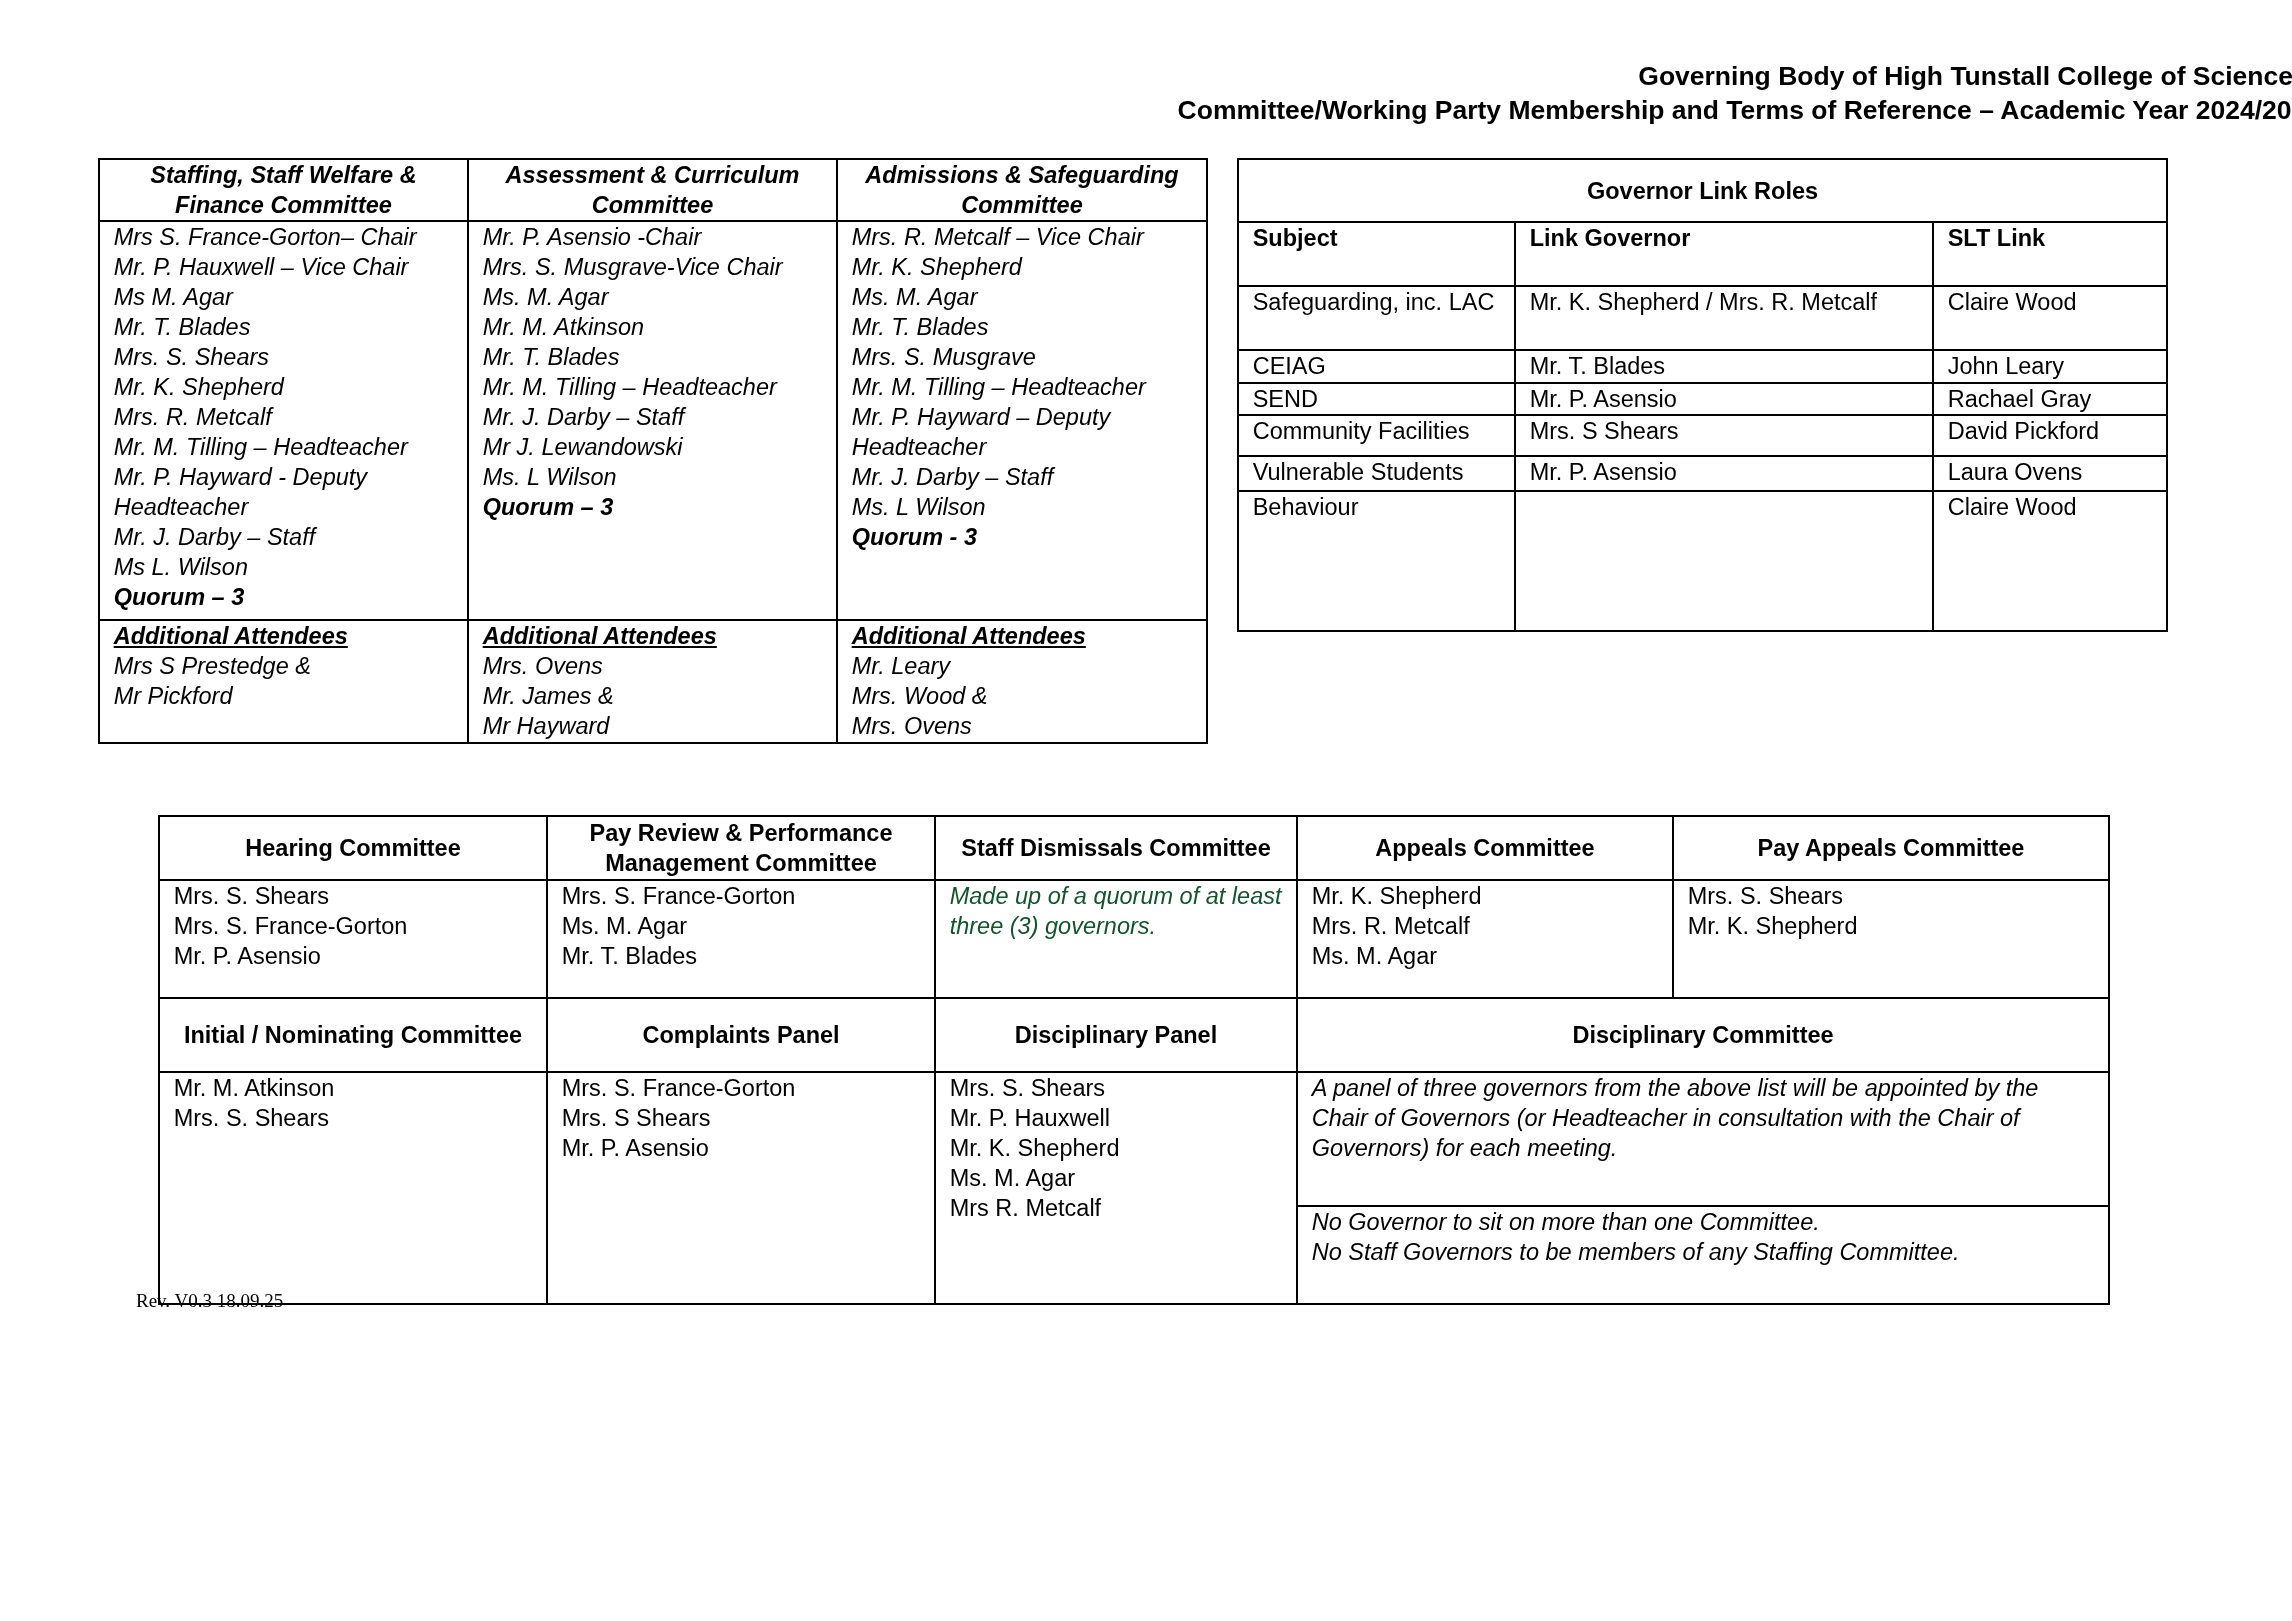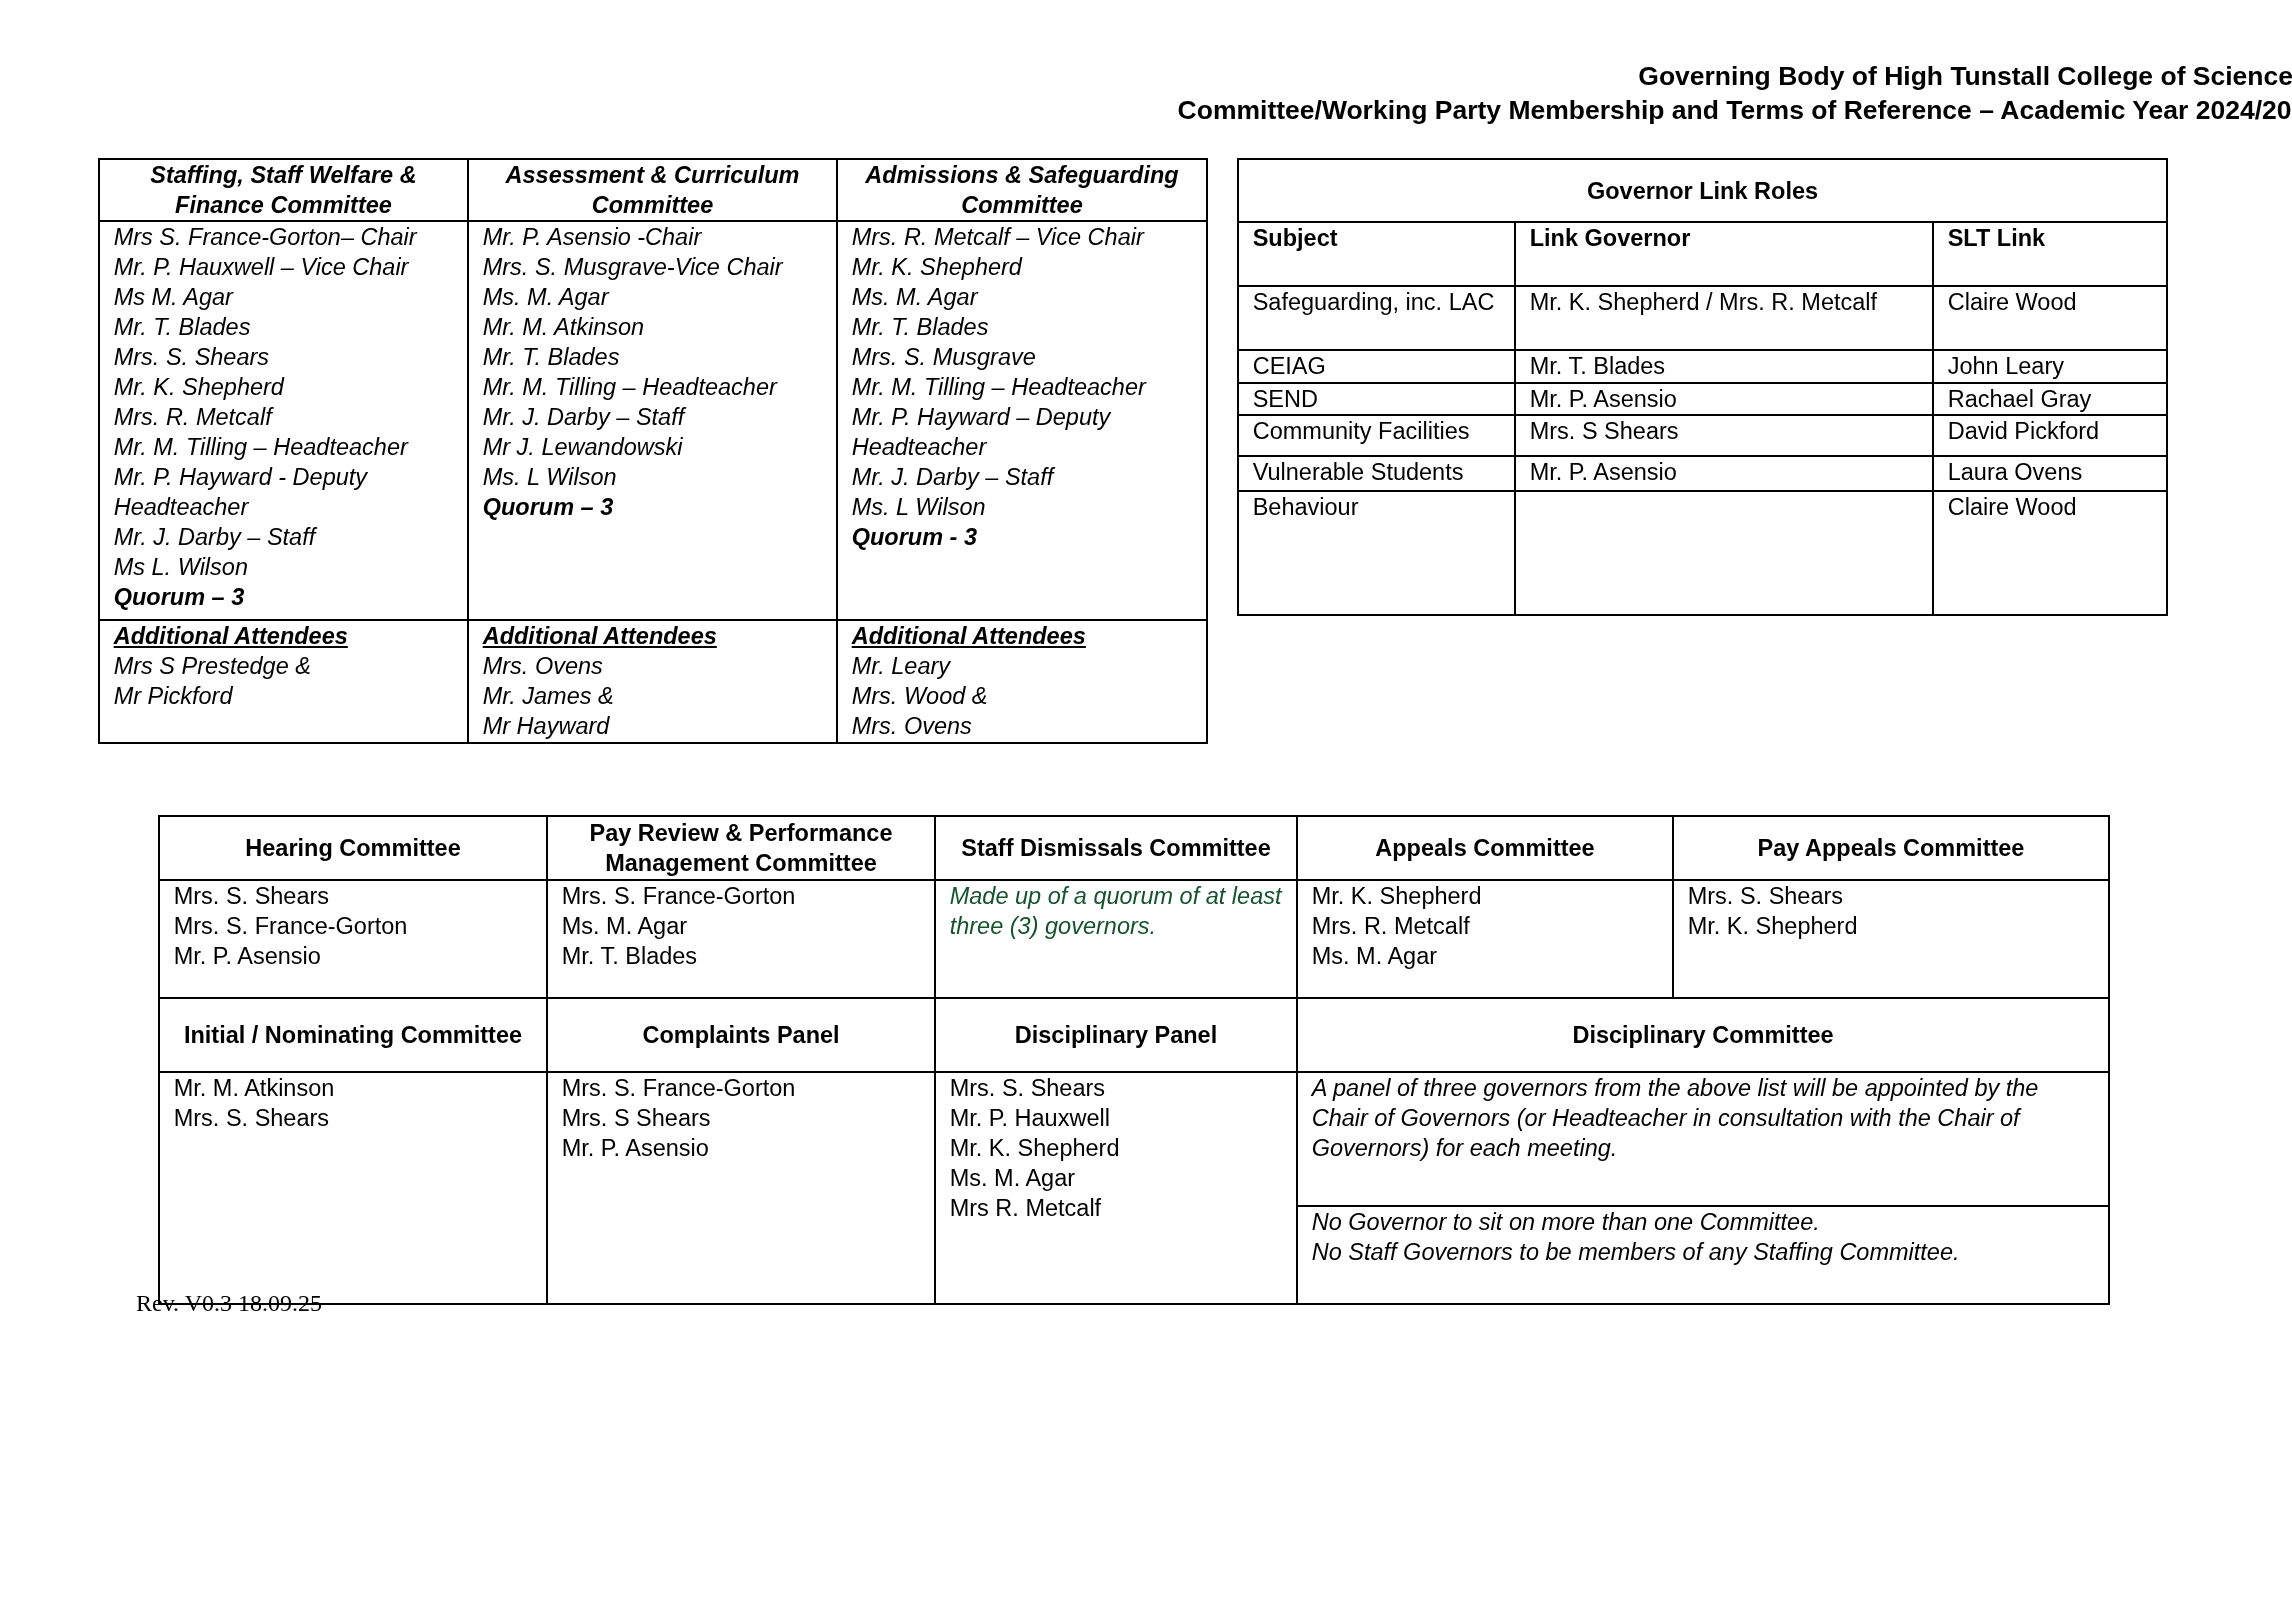--- a/index.html
+++ b/index.html
@@ -20,21 +20,21 @@
   .it { font-style: italic; }
   
   #comm { left: 98px; top: 158px; width: 1107px; font-style: italic; }
   #comm td { border-width: 2.9px; }
   
   #glr { left: 1237px; top: 158px; width: 929px; }
   #glr td { border-width: 2.9px; }
   
   #bot { left: 158px; top: 815px; width: 1950px; }
   #bot td { border-width: 2.9px; }
-  .rev { position: absolute; left: 136px; top: 1290px; font-size: 24px; font-family: "Liberation Serif", serif; }
+  .rev { position: absolute; left: 136px; top: 1290px; font-size: 19px; font-family: "Liberation Serif", serif; }
 </style>
 </head>
 <body>
 
 <div id="t1" class="title">Governing Body of High Tunstall College of Science</div>
 <div id="t2" class="title">Committee/Working Party Membership and Terms of Reference – Academic Year 2024/2025</div>
 
 <table id="comm" class="tbl">
   <colgroup>
       <col style="width:369px">
@@ -139,21 +139,21 @@
   <tr style="height:41px">
     <td>Community Facilities</td>
     <td>Mrs. S Shears</td>
     <td>David Pickford</td>
   </tr>
   <tr style="height:35px">
     <td>Vulnerable Students</td>
     <td>Mr. P. Asensio</td>
     <td>Laura Ovens</td>
   </tr>
-  <tr style="height:124px">
+  <tr style="height:140px">
     <td>Behaviour</td>
     <td></td>
     <td>Claire Wood</td>
   </tr>
 </tbody>
   </table>
 
 <table id="bot" class="tbl">
   <colgroup>
     <col style="width:388px">

